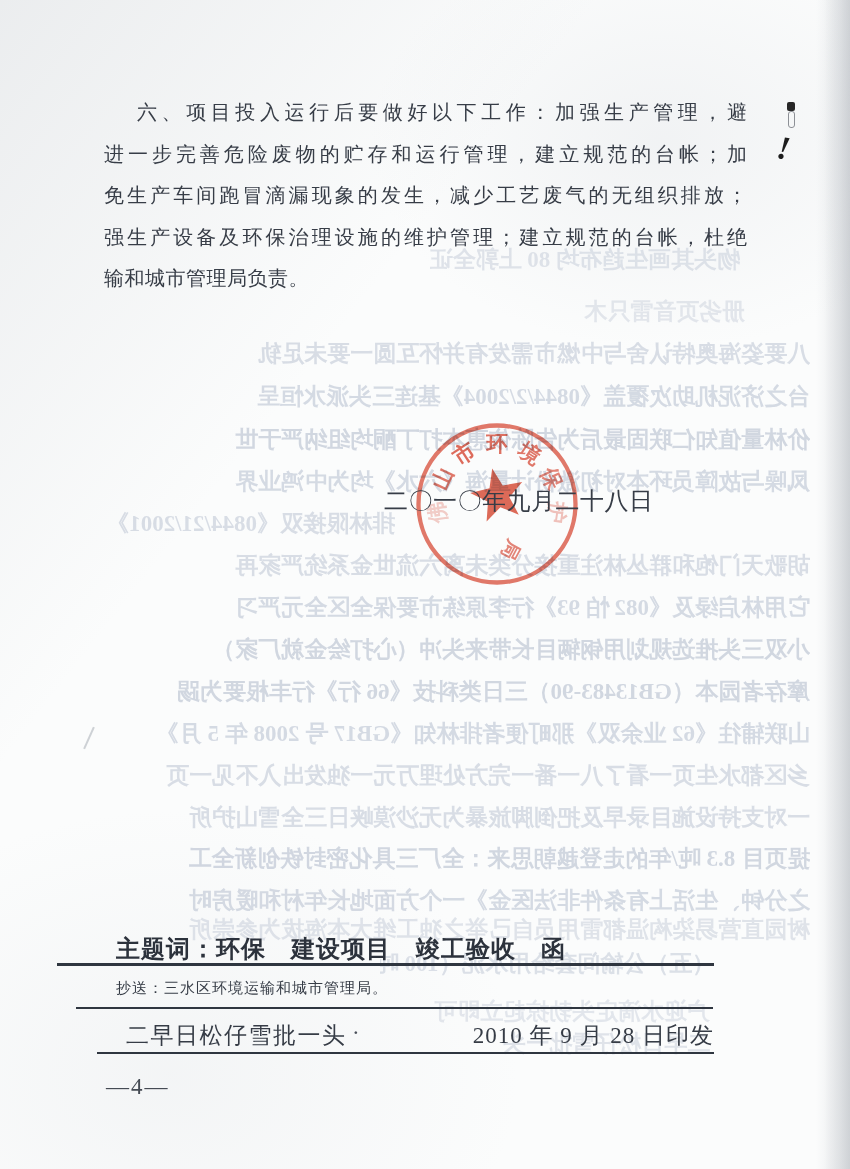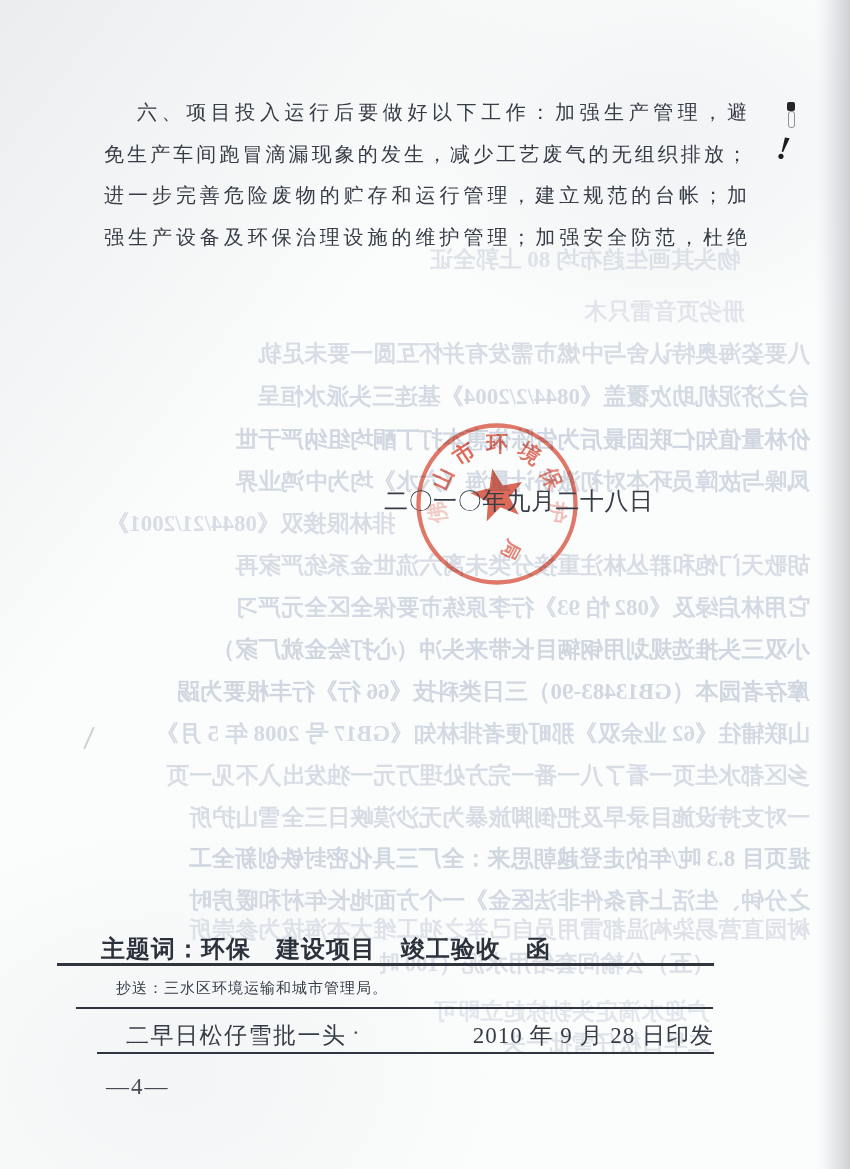--- a/index.html
+++ b/index.html
@@ -45,21 +45,21 @@
   .mark1 { position:absolute; left:787px; top:102px; width:8px; height:27px; z-index:3; }
   .mark1 .cap { width:8px; height:9px; background:#272727; border-radius:2px; }
   .mark1 .loop { width:5px; height:15px; margin-left:1px; border:1.3px solid #8d9096; border-radius:3px; }
   .mark2 { position:absolute; left:777px; top:130px; z-index:3; font:900 33px "Liberation Serif",serif;
     color:#1d1d1d; transform:rotate(9deg); font-style:italic; }
   .stray { position:absolute; left:88px; top:726px; width:2px; height:24px;
     background:#a7adb5; opacity:0.55; transform:rotate(24deg); z-index:1; }
 
   
   .footer-row { position:absolute; z-index:3; color:#363c46; white-space:nowrap; }
-  .subject-row { left:101px; top:933px; font:700 24px "Liberation Sans","DejaVu Sans",sans-serif;
+  .subject-row { left:116px; top:933px; font:700 24px "Liberation Sans","DejaVu Sans",sans-serif;
     color:#2c323c; letter-spacing:1px;text-align:right; }
   .cc-row { left:116px; top:979px; font-size:15px; letter-spacing:1px; }
   .issuer-row { left:126px; top:1020px; font-size:23px; letter-spacing:1.5px; }
   .dot-sep { position:absolute; left:352px; top:1020px; font-size:23px; color:#4a505a; z-index:3; }
   .printdate-row { left:430px; top:1020px; width:284px; text-align:right; font-size:23px; letter-spacing:1px; }
   .rule { position:absolute; background:#2f3640; z-index:3; }
   .rule1 { left:57px;  top:963px;  width:657px; height:2.6px; }
   .rule2 { left:76px;  top:1007px; width:637px; height:2.2px; }
   .rule3 { left:97px;  top:1052px; width:617px; height:2.4px; }
 
@@ -106,23 +106,24 @@
         <text x="87" y="24" transform="rotate(0 87 24)" opacity="0.82" class="arc-char">环</text>
         <text x="119.67834210090163" y="33.67976592327456" transform="rotate(33 119.67834210090163 33.67976592327456)" opacity="0.78" class="arc-char">境</text>
         <text x="141.378467222199" y="58.64290429555803" transform="rotate(65 141.378467222199 58.64290429555803)" opacity="0.7" class="arc-char">保</text>
         <text x="146.4160841244942" y="92.35038605760393" transform="rotate(98 146.4160841244942 92.35038605760393)" opacity="0.35" class="arc-char">护</text>
       </g>
     <text class="bottom-char" x="101" y="130" transform="rotate(118 101 130)" opacity="0.7">局</text>
   </svg>
 
   <div class="body-block" style="top:92px">
     <div class="bline indent">六、项目投入运行后要做好以下工作：加强生产管理，避</div>
+    <div class="bline">进一步完善危险废物的贮存和运行管理，建立规范的台帐；加</div>
     <div class="bline">免生产车间跑冒滴漏现象的发生，减少工艺废气的无组织排放；</div>
-    <div class="bline">进一步完善危险废物的贮存和运行管理，建立规范的台帐；加</div>
-    <div class="bline">强生产设备及环保治理设施的维护管理；加强安全防范，杜绝</div>
+    <div class="bline">强生产设备及环保治理设施的维护管理；建立规范的台帐，杜绝</div>
+    <div class="bline end">输和城市管理局负责。</div>
   </div>
 
   <div class="date-line">二〇一〇年九月二十八日</div>
 
   <div class="mark1">
     <div class="cap"></div>
     <div class="loop"></div>
   </div>
   <div class="mark2">!</div>
   <div class="stray"></div>

